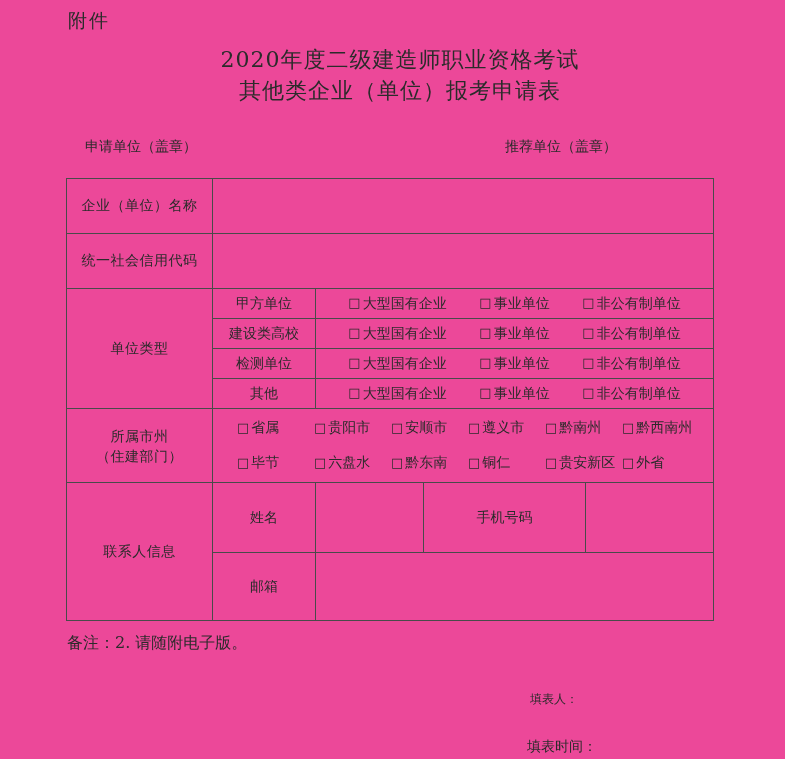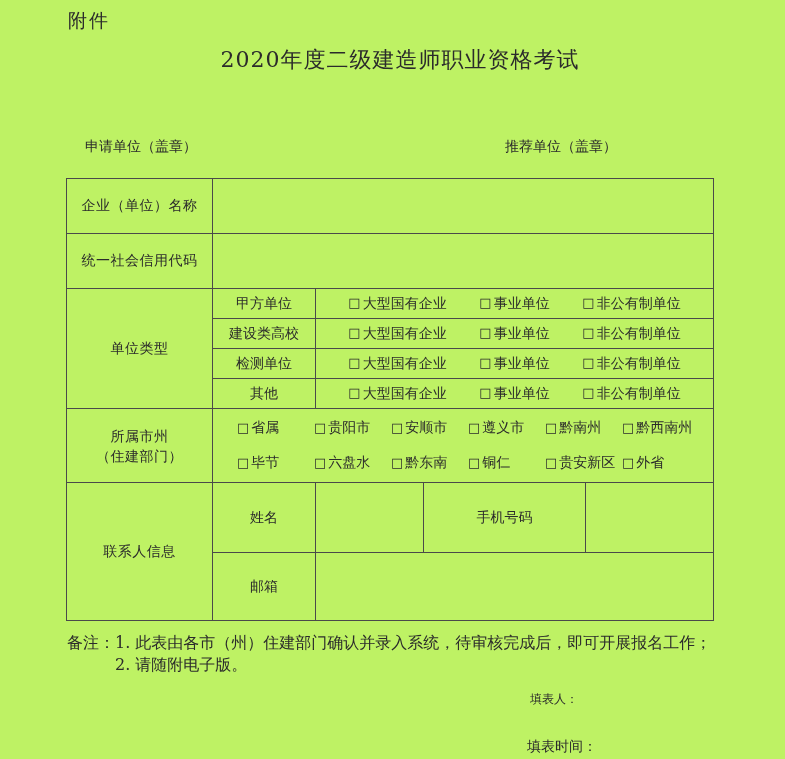--- a/index.html
+++ b/index.html
@@ -4,21 +4,21 @@
 <style>
   * { margin: 0; padding: 0; box-sizing: border-box; }
   html, body { width: 785px; height: 759px; }
   body {
     background: #ffffff;
     font-family: "DejaVu Serif", "Liberation Serif", serif;
     color: #2b2b2b;
     position: relative;
     overflow: hidden;
   }
-  .page { position: absolute; inset: 0; background: #bef264; }
+  .page { position: absolute; inset: 0; background: #ec4899; }
 
   .attachment {
     position: absolute; left: 68px; top: 8px;
     font-size: 19px; letter-spacing: 2px;
   }
 
   .title-block {
     position: absolute; left: 15px; top: 44px; width: 770px;
     text-align: center;
   }
@@ -71,20 +71,21 @@
 </style>
 </head>
 <body>
 
 <div class="page">
 
   <div class="attachment">附件</div>
 
   <div class="title-block">
     <div class="title-line">2020年度二级建造师职业资格考试</div>
+    <div class="title-line">其他类企业（单位）报考申请表</div>
   </div>
 
   <div class="seal-row">
     <span class="seal-apply">申请单位（盖章）</span>
     <span class="seal-recommend">推荐单位（盖章）</span>
   </div>
 
   <table class="form-table">
     <colgroup>
       <col style="width:146px">
@@ -254,21 +255,20 @@
       <tr class="h68">
         <td>邮箱</td>
         <td colspan="3"></td>
       </tr>
     </tbody>
   </table>
 
   <div class="notes">
     <span class="notes-label">备注：</span>
     <span class="notes-lines">
-      <div>1. 此表由各市（州）住建部门确认并录入系统，待审核完成后，即可开展报名工作；</div>
       <div>2. 请随附电子版。</div>
     </span>
   </div>
 
   <div class="footer-filler">填表人：</div>
   <div class="footer-time">填表时间：</div>
 
 </div>
 
 </body></html>

